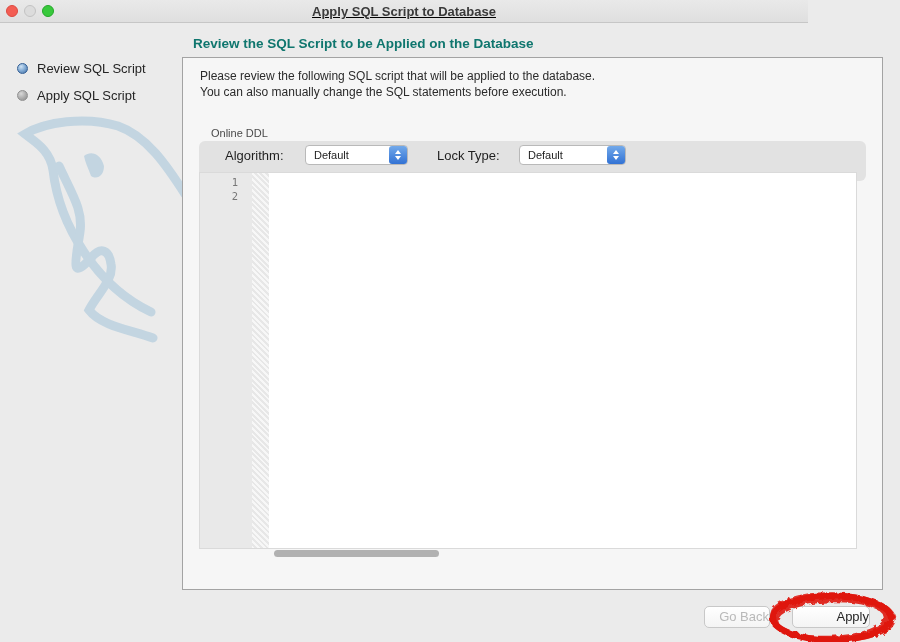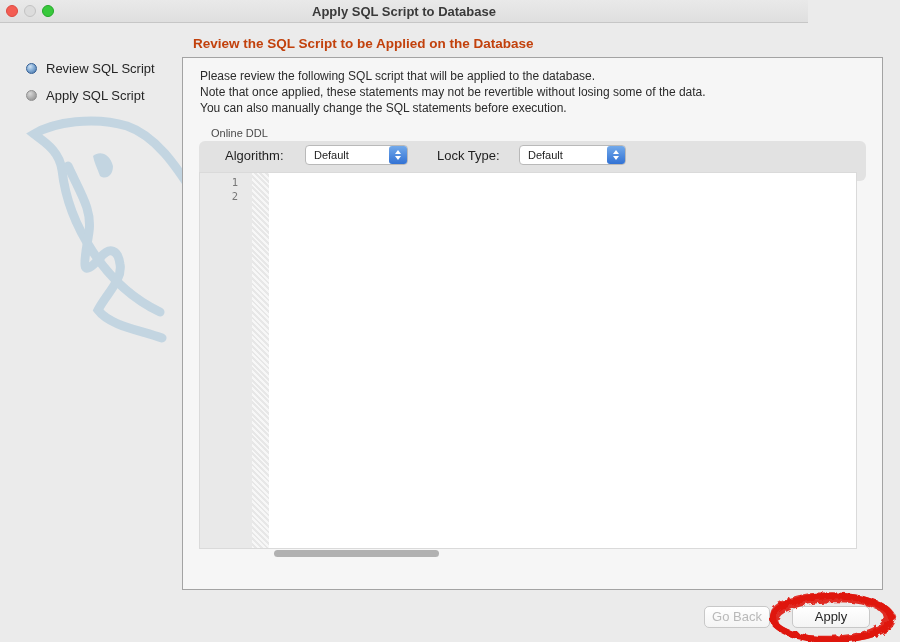--- a/index.html
+++ b/index.html
@@ -10,48 +10,49 @@
     background:#ebebeb;
     overflow:hidden;
     -webkit-font-smoothing:antialiased;
   }
 
   
   .titlebar {
     position:absolute; left:0; top:0; width:808px; height:23px;
     background:linear-gradient(#e9e9e9,#dfdfdf);
     border-bottom:1px solid #c6c6c6;
+    text-decoration:underline;
   }
   .window-title {
     text-align:center; line-height:23px; font-size:13px; font-weight:bold; color:#3a3a3a;
   }
   .light { position:absolute; top:5px; width:12px; height:12px; border-radius:50%; }
   .light.close { left:6px;  background:#f35d53; border:0.5px solid #dd4a41; }
   .light.min   { left:24px; background:#dcdcdc; border:0.5px solid #c3c3c3; }
   .light.zoom  { left:42px; background:#38c93c; border:0.5px solid #25a82a; }
 
   
-  .sidebar { position:absolute; left:10px; top:24px; width:182px; height:542px; overflow:hidden; }
+  .sidebar { position:absolute; left:1px; top:24px; width:182px; height:542px; overflow:hidden; }
   .watermark { position:absolute; left:0; top:30px; opacity:.85; }
   .steps { position:absolute; left:16px; top:37px; list-style:none; }
   .step { display:flex; align-items:center; margin-bottom:12px; font-size:13px; color:#252525; }
   .bullet { width:11px; height:11px; border-radius:50%; margin-right:9px; flex:none; }
   .bullet.active {
     background:radial-gradient(circle at 35% 30%, #cfe2f4 0%, #86aed6 45%, #3f6da3 100%);
     border:1px solid #335f95;
   }
   .bullet.pending {
     background:radial-gradient(circle at 35% 30%, #d8d8d8 0%, #ababab 55%, #8b8b8b 100%);
     border:1px solid #909090;
   }
 
   
   .heading {
     position:absolute; left:193px; top:36px;
-    font-size:13.5px; font-weight:bold; color:#c2410c;
+    font-size:13.5px; font-weight:bold; color:#0f766e;
   }
 
   
   .panel {
     position:absolute; left:182px; top:57px; width:701px; height:533px;
     background:#f6f6f6; border:1px solid #a3a3a3;padding-left:36px;
   }
   .instructions { position:absolute; left:17px; top:10px; font-size:12px; line-height:16px; color:#2b2b2b; }
 
   .ddl-group-label { position:absolute; left:28px; top:69px; font-size:11px; color:#4a4a4a; }
@@ -116,21 +117,21 @@
   .zs-up   { width:0; height:0; border-left:3px solid transparent; border-right:3px solid transparent; border-bottom:4px solid #333; }
   .zs-down { width:0; height:0; border-left:3px solid transparent; border-right:3px solid transparent; border-top:4px solid #333; }
   .sb-sep { width:1px; height:100%; background:#cdcdcd; }
   .sb-sep.s1 { margin-left:12px; }
   .ratio-label { margin:0 14px; }
 
   
   .btn {
     position:absolute; top:606px; height:22px; border-radius:5px;
     border:1px solid #c8c8c8; background:linear-gradient(#ffffff,#f4f4f4);
-    font-size:13px; text-align:center; line-height:20px;
+    font-size:13px; text-align:right; line-height:20px;
   }
   .btn.go-back { left:704px; width:66px; color:#b9b9b9; }
   .btn.apply   { left:792px; width:78px; color:#262626; }
 
   .annotation-svg { position:absolute; left:760px; top:590px; pointer-events:none; }
 </style>
 </head>
 <body>
 
 <div class="titlebar">
@@ -158,21 +159,20 @@
       <span>Apply SQL Script</span>
     </li>
   </ul>
 </div>
 
 <div class="heading">Review the SQL Script to be Applied on the Database</div>
 
 <div class="panel">
   <div class="instructions">
     <div>Please review the following SQL script that will be applied to the database.</div>
-    <div>Note that once applied, these statements may not be revertible without losing some of the data.</div>
     <div>You can also manually change the SQL statements before execution.</div>
   </div>
 
   <div class="ddl-group-label">Online DDL</div>
   <div class="ddl-bar">
     <span class="ddl-label algo">Algorithm:</span>
     <div class="popup algo">
       <span class="value">Default</span>
       <span class="cap">
           <span class="chev-up"></span>

